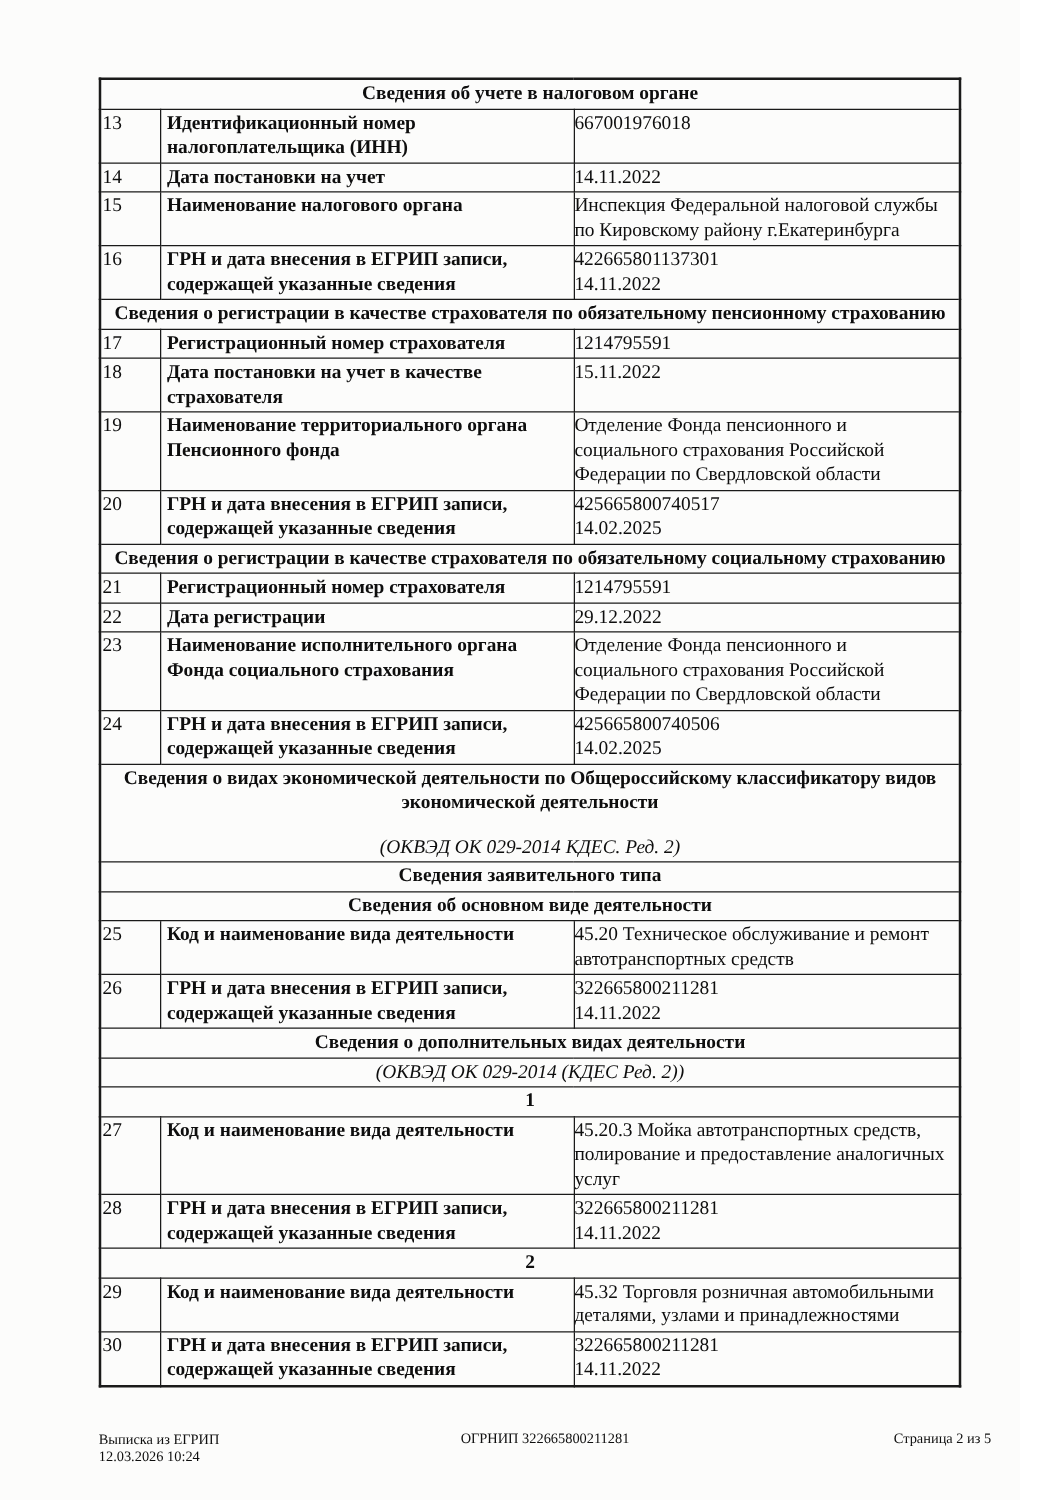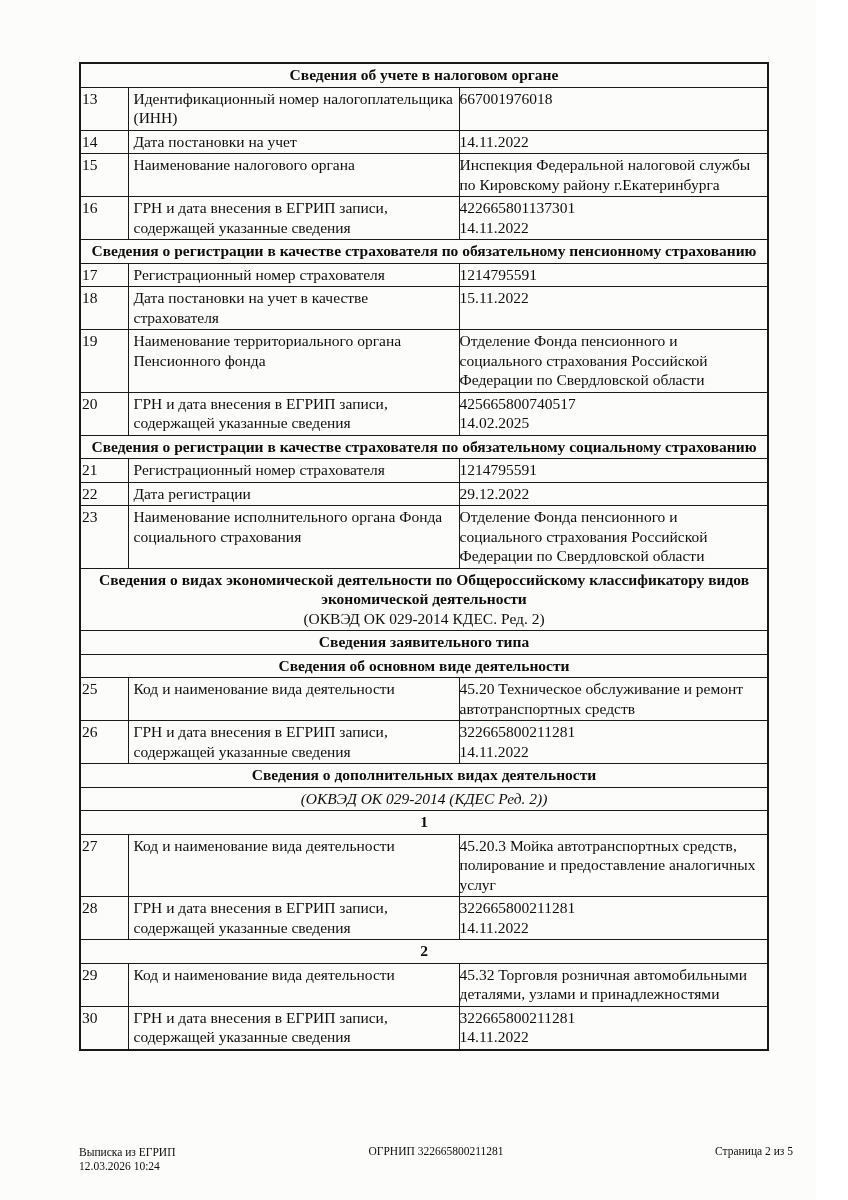--- a/index.html
+++ b/index.html
@@ -28,31 +28,33 @@
   }
   .doc-table td {
     border: 1px solid #1a1a1a;
     vertical-align: top;
     padding: 1px 4px 2px 4px;
   }
   td.cell-num {
     padding-left: 1px;
     padding-right: 1px;
   }
-  td.cell-label { padding-left: 5px; }
+  td.cell-label { padding-left: 5px; font-weight: bold; }
   td.cell-value { padding-left: 0; }
   td.section-cell {
     text-align: center;
     padding: 1px 6px 2px 6px;
   }
   .s-bold { font-weight: 700; }
   .s-bold-italic { font-weight: 700; }
   .s-italic { font-style: italic; }
   .section-subitalic {
     font-weight: 400;
+    font-style: italic;
+    margin-top: 16px;
   }
   .footer {
     position: absolute;
     left: 79px;
     top: 1130px;
     width: 714px;
     height: 32px;
     font-size: 11.5px;
     line-height: 14px;
   }
@@ -168,20 +170,28 @@
           <td class="cell-label">Дата регистрации</td>
           <td class="cell-value">
             <div>29.12.2022</div>
           </td>
         </tr>
         <tr>
           <td class="cell-num">23</td>
           <td class="cell-label">Наименование исполнительного органа Фонда социального страхования</td>
           <td class="cell-value">
             <div>Отделение Фонда пенсионного и социального страхования Российской Федерации по Свердловской области</div>
+          </td>
+        </tr>
+        <tr>
+          <td class="cell-num">24</td>
+          <td class="cell-label">ГРН и дата внесения в ЕГРИП записи, содержащей указанные сведения</td>
+          <td class="cell-value">
+            <div>425665800740506</div>
+            <div>14.02.2025</div>
           </td>
         </tr>
         <tr>
           <td colspan="3" class="section-cell s-bold">
             <div>Сведения о видах экономической деятельности по Общероссийскому классификатору видов экономической деятельности</div>
             <div class="section-subitalic">(ОКВЭД ОК 029-2014 КДЕС. Ред. 2)</div>
           </td>
         </tr>
         <tr>
           <td colspan="3" class="section-cell s-bold">

